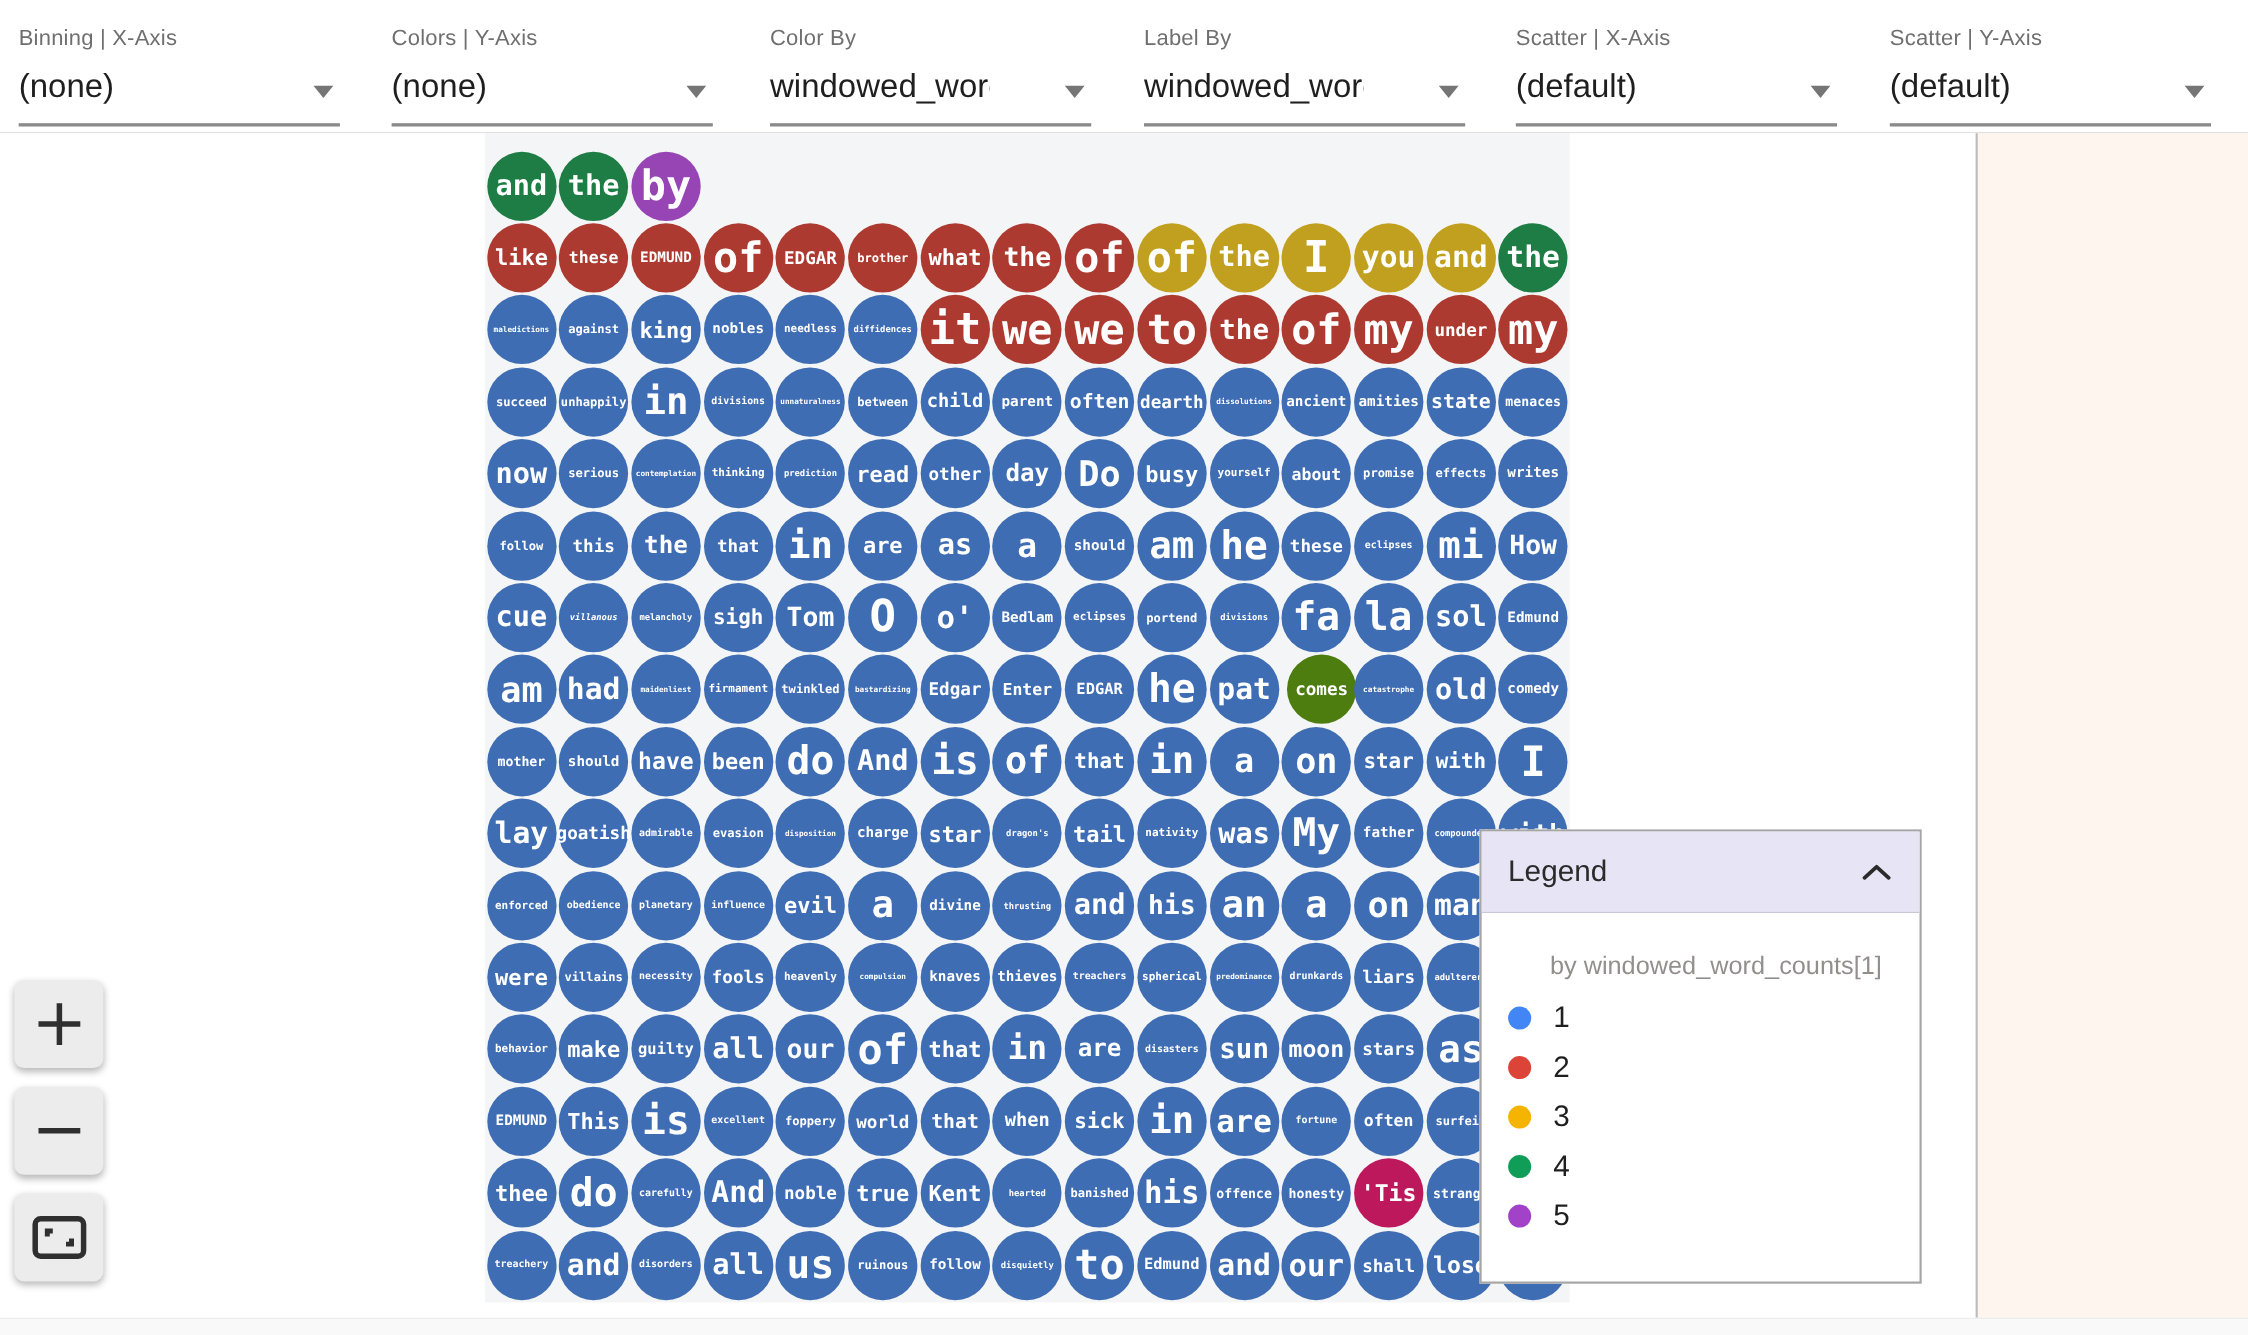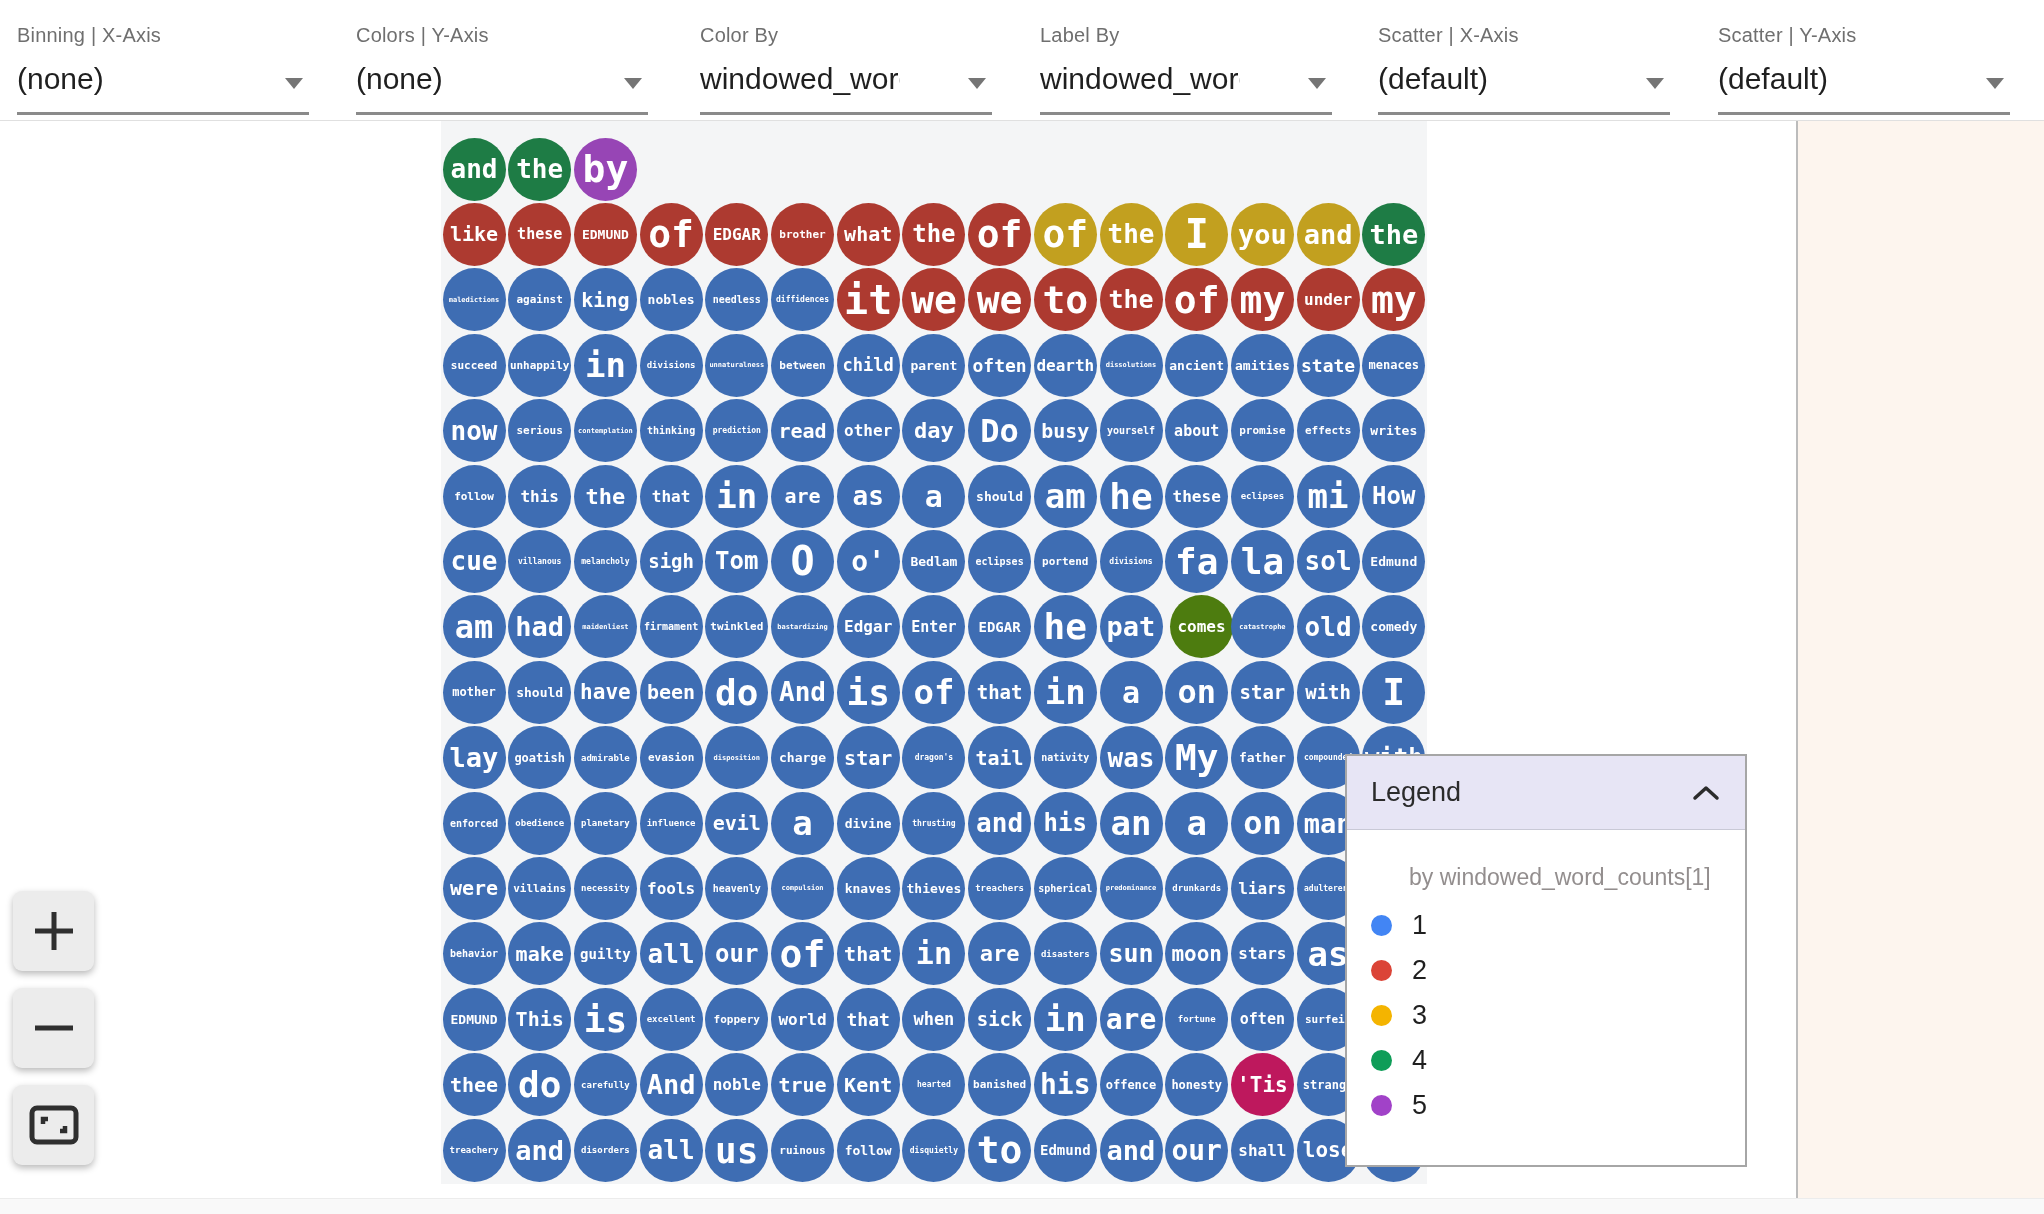--- a/index.html
+++ b/index.html
@@ -170,21 +170,21 @@
     <div class="bubble" style="left: 395.7px; top: 343.5px; background: rgb(62, 109, 179); font-size: 26px;">as</div>
     <div class="bubble" style="left: 461.4px; top: 343.5px; background: rgb(62, 109, 179); font-size: 30px;">a</div>
     <div class="bubble" style="left: 527.1px; top: 343.5px; background: rgb(62, 109, 179); font-size: 13px;">should</div>
     <div class="bubble" style="left: 592.8px; top: 343.5px; background: rgb(62, 109, 179); font-size: 34px;">am</div>
     <div class="bubble" style="left: 658.5px; top: 343.5px; background: rgb(62, 109, 179); font-size: 36px;">he</div>
     <div class="bubble" style="left: 724.2px; top: 343.5px; background: rgb(62, 109, 179); font-size: 16px;">these</div>
     <div class="bubble" style="left: 789.9px; top: 343.5px; background: rgb(62, 109, 179); font-size: 9px;">eclipses</div>
     <div class="bubble" style="left: 855.6px; top: 343.5px; background: rgb(62, 109, 179); font-size: 34px;">mi</div>
     <div class="bubble" style="left: 921.3px; top: 343.5px; background: rgb(62, 109, 179); font-size: 24px;">How</div>
     <div class="bubble" style="left: 1.5px; top: 408.9px; background: rgb(62, 109, 179); font-size: 26px;">cue</div>
-    <div class="bubble" style="left: 67.2px; top: 408.9px; background: rgb(62, 109, 179); font-size: 8px;">villanous</div>
+    <div class="bubble" style="left: 67.2px; top: 408.9px; background: rgb(62, 109, 179); font-size: 8px; font-style: italic;">villanous</div>
     <div class="bubble" style="left: 132.9px; top: 408.9px; background: rgb(62, 109, 179); font-size: 8px;">melancholy</div>
     <div class="bubble" style="left: 198.6px; top: 408.9px; background: rgb(62, 109, 179); font-size: 19px;">sigh</div>
     <div class="bubble" style="left: 264.3px; top: 408.9px; background: rgb(62, 109, 179); font-size: 24px;">Tom</div>
     <div class="bubble" style="left: 330px; top: 408.9px; background: rgb(62, 109, 179); font-size: 40px;">O</div>
     <div class="bubble" style="left: 395.7px; top: 408.9px; background: rgb(62, 109, 179); font-size: 28px;">o'</div>
     <div class="bubble" style="left: 461.4px; top: 408.9px; background: rgb(62, 109, 179); font-size: 13px;">Bedlam</div>
     <div class="bubble" style="left: 527.1px; top: 408.9px; background: rgb(62, 109, 179); font-size: 10px;">eclipses</div>
     <div class="bubble" style="left: 592.8px; top: 408.9px; background: rgb(62, 109, 179); font-size: 11px;">portend</div>
     <div class="bubble" style="left: 658.5px; top: 408.9px; background: rgb(62, 109, 179); font-size: 8px;">divisions</div>
     <div class="bubble" style="left: 724.2px; top: 408.9px; background: rgb(62, 109, 179); font-size: 36px;">fa</div>
@@ -215,21 +215,21 @@
     <div class="bubble" style="left: 395.7px; top: 539.7px; background: rgb(62, 109, 179); font-size: 36px;">is</div>
     <div class="bubble" style="left: 461.4px; top: 539.7px; background: rgb(62, 109, 179); font-size: 34px;">of</div>
     <div class="bubble" style="left: 527.1px; top: 539.7px; background: rgb(62, 109, 179); font-size: 19px;">that</div>
     <div class="bubble" style="left: 592.8px; top: 539.7px; background: rgb(62, 109, 179); font-size: 34px;">in</div>
     <div class="bubble" style="left: 658.5px; top: 539.7px; background: rgb(62, 109, 179); font-size: 30px;">a</div>
     <div class="bubble" style="left: 724.2px; top: 539.7px; background: rgb(62, 109, 179); font-size: 32px;">on</div>
     <div class="bubble" style="left: 789.9px; top: 539.7px; background: rgb(62, 109, 179); font-size: 19px;">star</div>
     <div class="bubble" style="left: 855.6px; top: 539.7px; background: rgb(62, 109, 179); font-size: 19px;">with</div>
     <div class="bubble" style="left: 921.3px; top: 539.7px; background: rgb(62, 109, 179); font-size: 38px;">I</div>
     <div class="bubble" style="left: 1.5px; top: 605.1px; background: rgb(62, 109, 179); font-size: 27px;">lay</div>
-    <div class="bubble" style="left: 67.2px; top: 605.1px; background: rgb(62, 109, 179); font-size: 12px;">goatish</div>
+    <div class="bubble" style="left: 67.2px; top: 605.1px; background: rgb(62, 109, 179); font-size: 16px;">goatish</div>
     <div class="bubble" style="left: 132.9px; top: 605.1px; background: rgb(62, 109, 179); font-size: 9px;">admirable</div>
     <div class="bubble" style="left: 198.6px; top: 605.1px; background: rgb(62, 109, 179); font-size: 11px;">evasion</div>
     <div class="bubble" style="left: 264.3px; top: 605.1px; background: rgb(62, 109, 179); font-size: 7px;">disposition</div>
     <div class="bubble" style="left: 330px; top: 605.1px; background: rgb(62, 109, 179); font-size: 13px;">charge</div>
     <div class="bubble" style="left: 395.7px; top: 605.1px; background: rgb(62, 109, 179); font-size: 20px;">star</div>
     <div class="bubble" style="left: 461.4px; top: 605.1px; background: rgb(62, 109, 179); font-size: 8px;">dragon's</div>
     <div class="bubble" style="left: 527.1px; top: 605.1px; background: rgb(62, 109, 179); font-size: 20px;">tail</div>
     <div class="bubble" style="left: 592.8px; top: 605.1px; background: rgb(62, 109, 179); font-size: 10px;">nativity</div>
     <div class="bubble" style="left: 658.5px; top: 605.1px; background: rgb(62, 109, 179); font-size: 26px;">was</div>
     <div class="bubble" style="left: 724.2px; top: 605.1px; background: rgb(62, 109, 179); font-size: 36px;">My</div>

